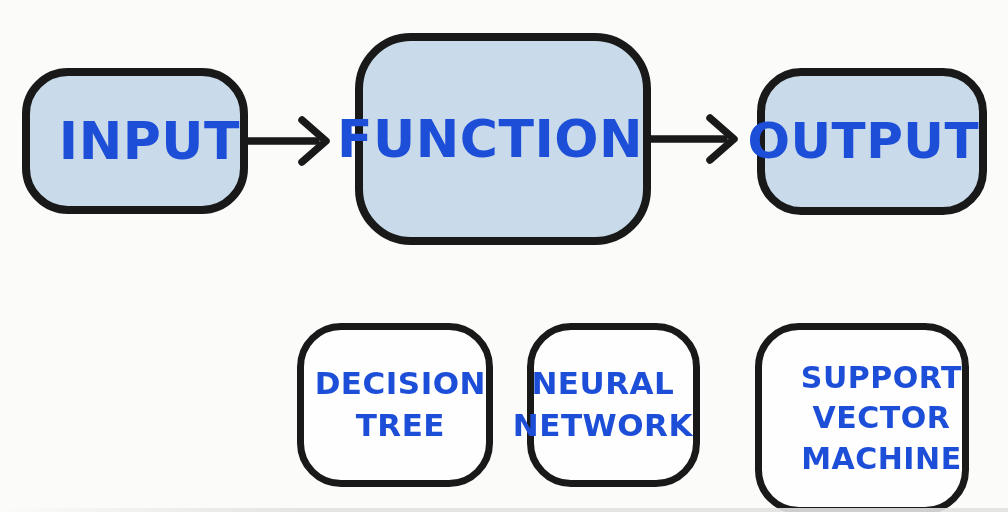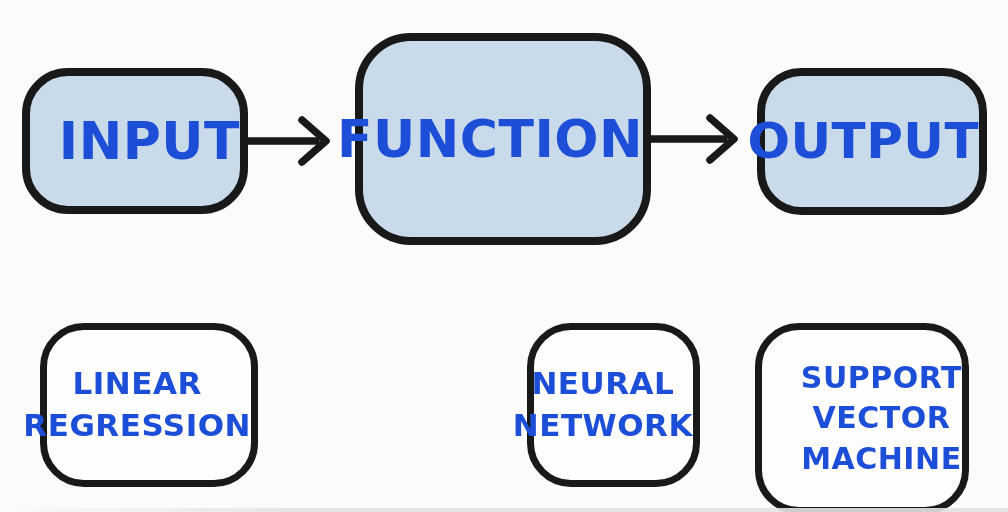--- a/index.html
+++ b/index.html
@@ -77,25 +77,25 @@
 
   <svg class="arrow-svg arrow-2" width="110" height="62" viewBox="0 0 110 62" aria-hidden="true">
     <path d="M3 31 H78" fill="none" stroke="#191919" stroke-width="7.5" stroke-linecap="round"></path>
     <path d="M64 10 L88 31 L64 52" fill="none" stroke="#191919" stroke-width="7.5" stroke-linecap="round" stroke-linejoin="round"></path>
   </svg>
 
   <div class="box blue-fill output-box">
     <span class="label">OUTPUT</span>
   </div>
 
-  <div class="box white-fill model-box model-1">
-    <span class="label">LINEAR
-REGRESSION</span>
+
+  <div class="box white-fill model-box model-2">
+    <span class="label">DECISION
+TREE</span>
   </div>
-
 
   <div class="box white-fill model-box model-3">
     <span class="label">NEURAL
 NETWORK</span>
   </div>
 
   <div class="box white-fill model-box model-4">
     <span class="label">SUPPORT
 VECTOR
 MACHINE</span>

